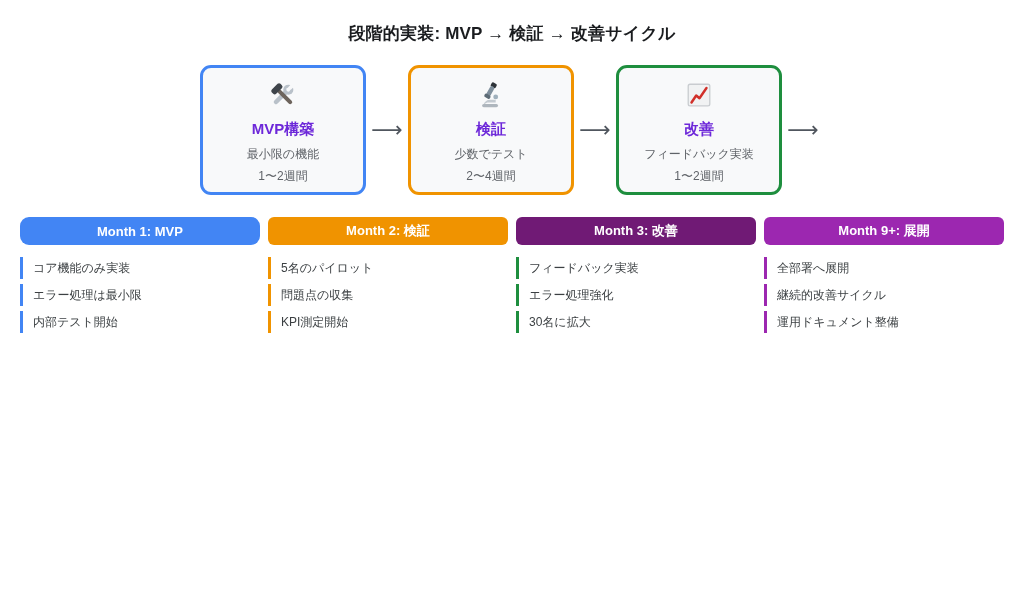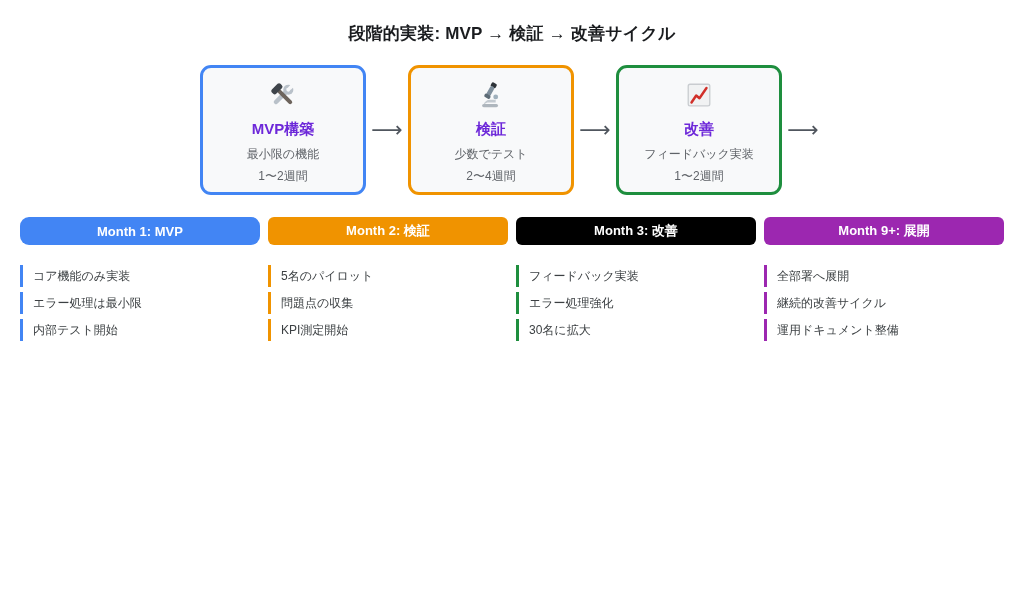--- a/index.html
+++ b/index.html
@@ -68,24 +68,24 @@
     border-radius: 6px;
     color: #ffffff;
     font-size: 13px;
     font-weight: bold;
     display: flex;
     align-items: center;
     justify-content: center;
   }
   .col-header.h-blue   { background: #4285f4; border-radius: 9px; }
   .col-header.h-orange { background: #f09300; }
-  .col-header.h-green  { background: #000000; }
+  .col-header.h-green  { background: #701a75; }
   .col-header.h-purple { background: #9c27b0; }
 
-  .col-items { list-style: none; margin-top: 20px; }
+  .col-items { list-style: none; margin-top: 12px; }
   .col-items li {
     height: 22px;
     display: flex;
     align-items: center;
     border-left: 3px solid #888;
     padding-left: 10px;
     margin-bottom: 5px;
     font-size: 12px;
     color: #3c4043;
   }

